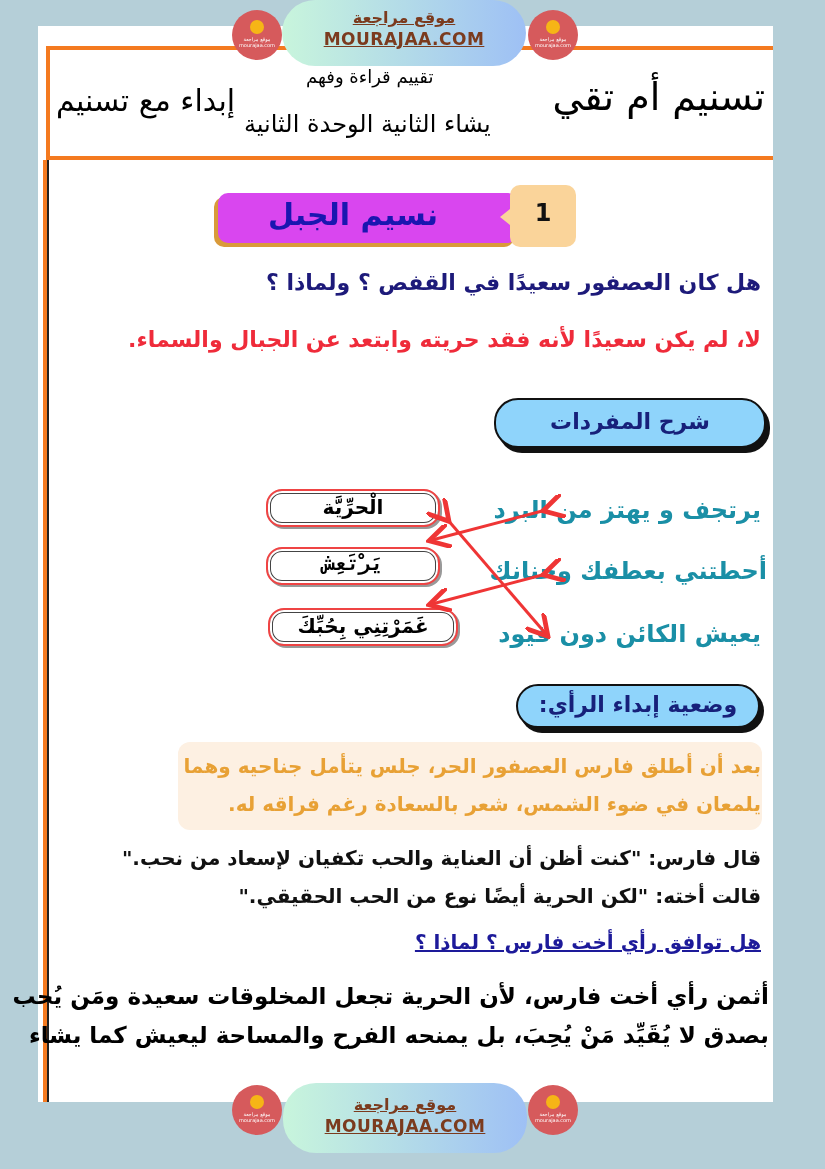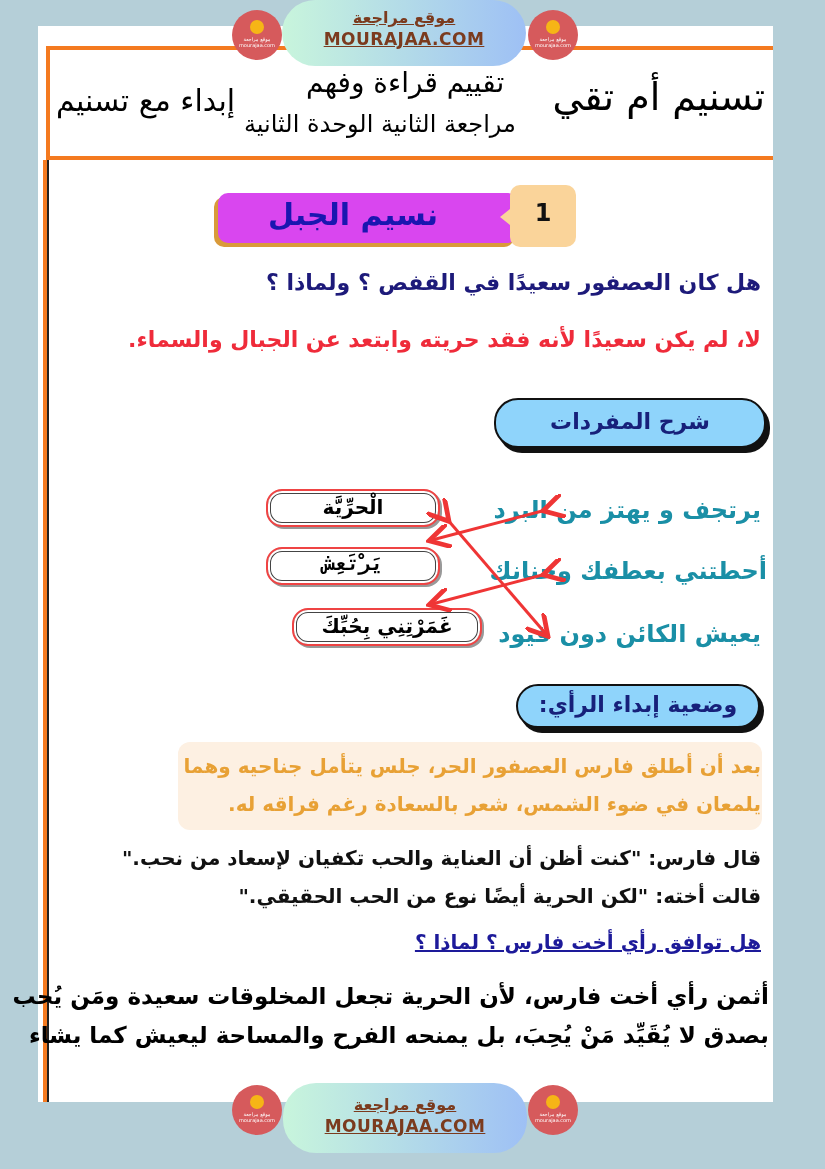--- a/index.html
+++ b/index.html
@@ -22,21 +22,21 @@
   }
   .title-right {
     position:absolute; right:60px; top:78px; font-size:38px; color:#000;
     direction:rtl; white-space:nowrap; line-height:1;
   }
   .title-left {
     position:absolute; left:56px; top:86px; font-size:30px; color:#000;
     direction:rtl; white-space:nowrap; line-height:1;
   }
   .subtitle1 {
-    position:absolute; left:306px; top:66px; font-size:28px; color:#000;
+    position:absolute; left:306px; top:66px; font-size:18px; color:#000;
     direction:rtl; white-space:nowrap;
   }
   .subtitle2 {
     position:absolute; left:244px; top:110px; font-size:24px; color:#000;
     direction:rtl; white-space:nowrap;
   }
   
   .badge-pill {
     position:absolute; width:244px; height:66px; border-radius:33px;
     background:linear-gradient(90deg,#c8f5dc 0%,#b3dbe8 50%,#9ec0f5 100%);
@@ -144,37 +144,37 @@
   <span class="en">MOURAJAA.COM</span>
 </div>
 <div class="logo-circle" style="left:528px;top:10px;">
   <span class="dot"></span>
   <span class="tiny">موقع مراجعة mourajaa.com</span>
 </div>
 
 <div class="title-right">تسنيم أم تقي</div>
 <div class="title-left">إبداء مع تسنيم</div>
 <div class="subtitle1">تقييم قراءة وفهم</div>
-<div class="subtitle2">مراجعة الثانية الوحدة الثانية</div>
+<div class="subtitle2">يشاء الثانية الوحدة الثانية</div>
 
 <div class="lesson-banner">
   <div class="lesson-title">نسيم الجبل</div>
 </div>
 <div class="lesson-num-box">
   <div class="lesson-num">1</div>
 </div>
 
 <div class="question">هل كان العصفور سعيدًا في القفص ؟ ولماذا ؟</div>
 <div class="answer1">لا، لم يكن سعيدًا لأنه فقد حريته وابتعد عن الجبال والسماء.</div>
 
 <div class="pill-heading" style="left:494px;top:398px;width:268px;">شرح المفردات</div>
 
 <div class="word-frame" style="top:489px;">الْحرِّيَّة</div>
 <div class="word-frame" style="top:547px;font-family:Liberation Mono, monospace;">يَرْتَعِش</div>
-<div class="word-frame" style="top:608px;width:186px;left:268px;margin-left:24px;">غَمَرْتِنِي بِحُبِّكَ</div>
+<div class="word-frame" style="top:608px;width:186px;left:268px;">غَمَرْتِنِي بِحُبِّكَ</div>
 
 <div class="def" style="top:496px;">يرتجف و يهتز من البرد</div>
 <div class="def" style="top:557px;right:58px;">أحطتني بعطفك وحنانك</div>
 <div class="def" style="top:620px;">يعيش الكائن دون قيود</div>
 
 <svg class="arrows" width="825" height="1169">
   <defs>
     <marker id="ah" markerWidth="8" markerHeight="8" refX="6" refY="4" orient="auto" markerUnits="strokeWidth">
       <path d="M0,0 L7,4 L0,8" fill="none" stroke="#ef3535" stroke-width="1.6"></path>
     </marker>

